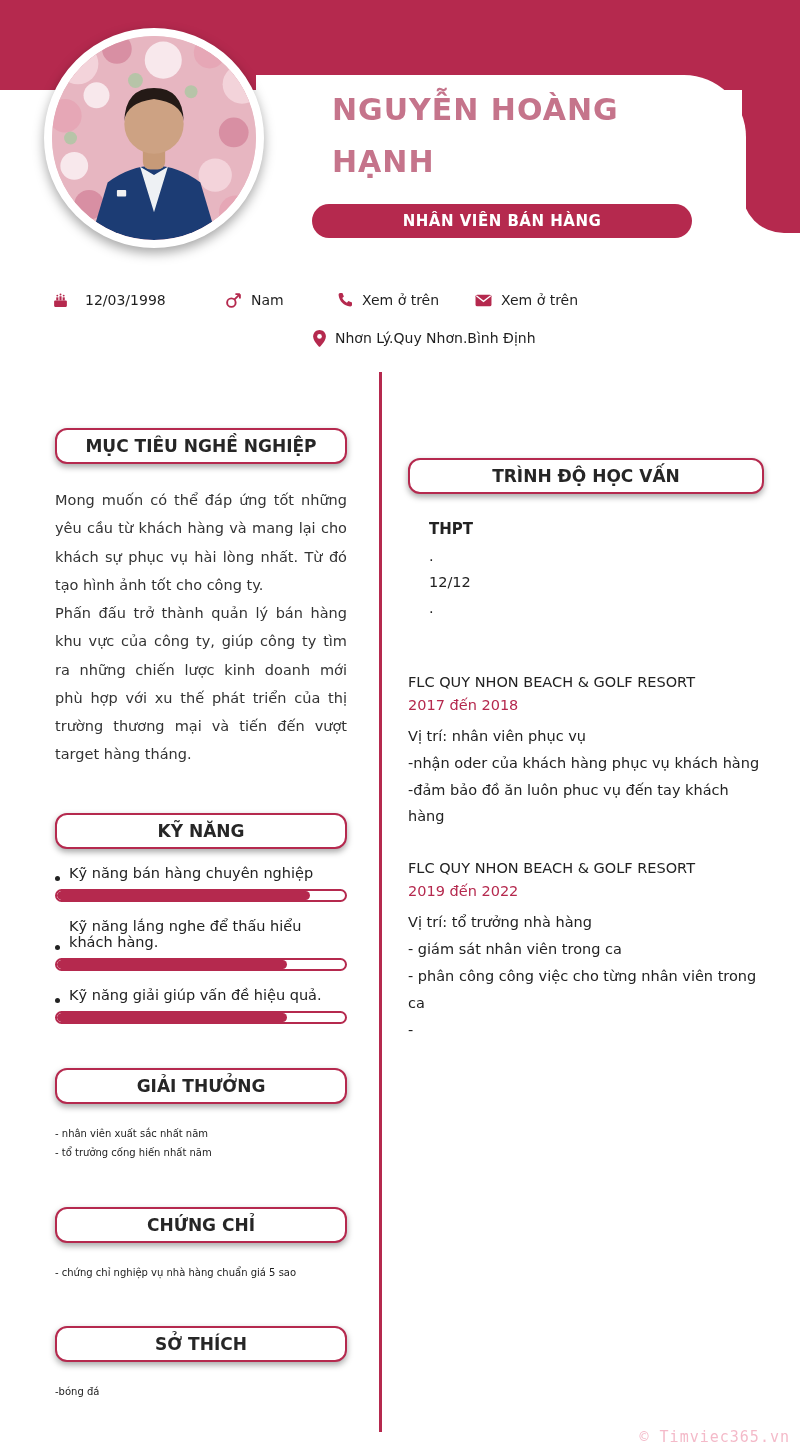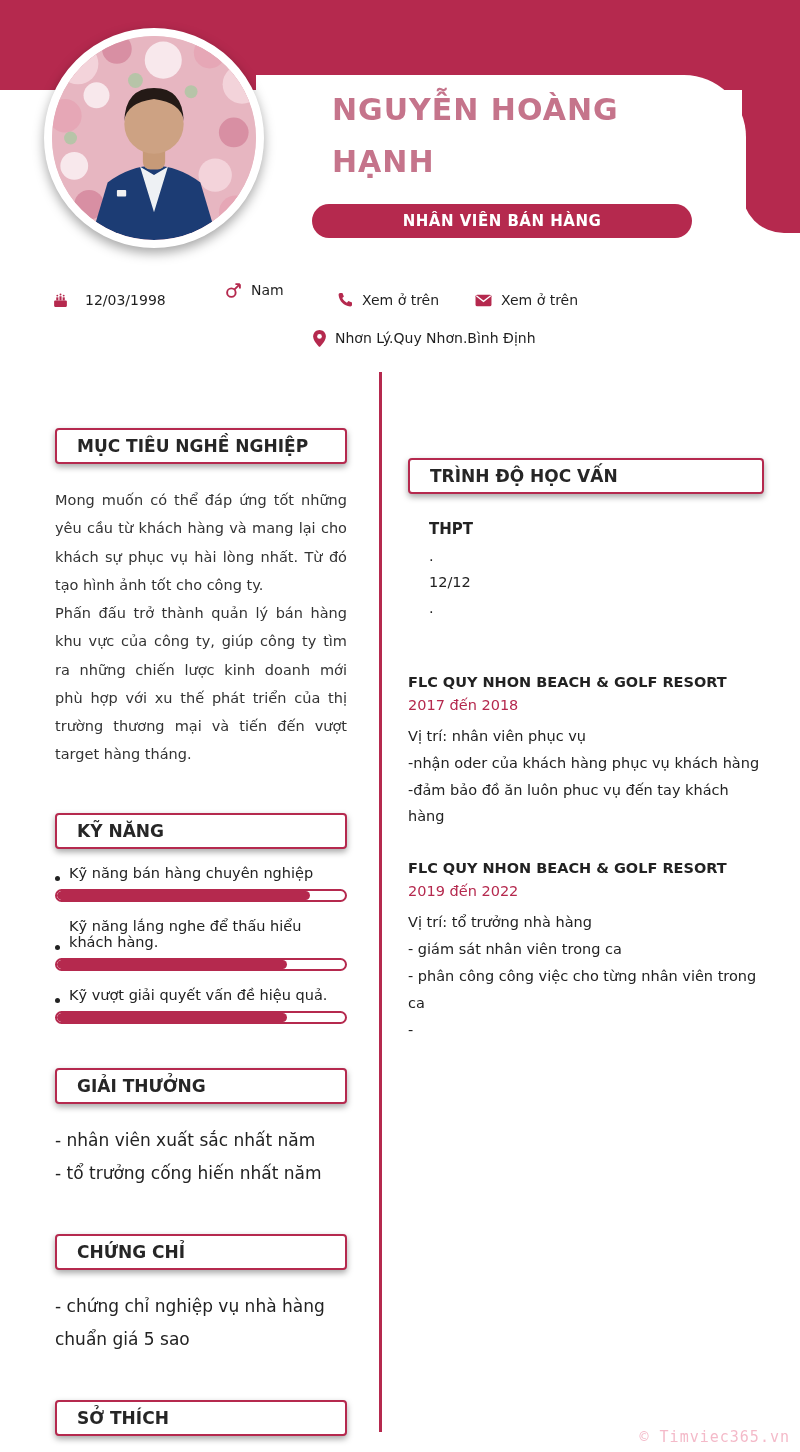--- a/index.html
+++ b/index.html
@@ -23,52 +23,52 @@
 
   .name{position:absolute;left:332px;top:84px;width:300px;font-size:30px;font-weight:bold;letter-spacing:1px;
         color:var(--name-color);line-height:1.73;}
   .badge{position:absolute;left:312px;top:204px;width:380px;height:34px;background:var(--accent);border-radius:17px;
          color:#fff;font-weight:bold;font-size:15px;display:flex;align-items:center;justify-content:center;letter-spacing:.5px;}
 
   
   .info-item{position:absolute;display:flex;align-items:center;gap:9px;font-size:14px;color:#1f1f1f;height:20px;}
   .info-item svg{flex:none;}
   .i-dob{left:52px;top:290px;gap:16px;}
-  .i-gender{left:225px;top:280px;}
+  .i-gender{left:225px;top:290px;}
   .i-phone{left:337px;top:290px;}
   .i-email{left:475px;top:290px;}
   .i-address{left:313px;top:328px;}
 
   .divider{position:absolute;left:379px;top:372px;width:3px;height:1060px;background:var(--accent);}
 
   .col-left{position:absolute;left:55px;top:428px;width:292px;}
   .col-right{position:absolute;left:408px;top:458px;width:356px;}
 
-  .pill{border:2px solid var(--accent);border-radius:4px;background:#fff;box-shadow:0 3px 6px rgba(0,0,0,.35);
-        font-weight:bold;font-size:17px;color:#262626;padding:6px 20px;}
+  .pill{border:2px solid var(--accent);border-radius:12px;background:#fff;box-shadow:0 3px 6px rgba(0,0,0,.35);
+        text-align:center;font-weight:bold;font-size:17px;color:#262626;padding:6px 20px;}
 
   .objective-body{margin-top:22px;}
   .objective-body p{margin:0;font-size:14.5px;line-height:1.95;text-align:justify;color:#333;}
 
   .section{margin-top:44px;}
   .skill-label{display:flex;align-items:flex-end;gap:9px;font-size:14.5px;color:#222;margin:16px 0 8px;}
   .dot{width:5px;height:5px;border-radius:50%;background:#222;flex:none;}
   .bar{height:13px;border:2px solid var(--accent);border-radius:9px;background:#fff;overflow:hidden;margin-bottom:6px;}
   .fill{height:100%;background:var(--accent);border-radius:7px;}
 
   .plain-list{margin-top:20px;}
-  .plain-list div{font-size:17px;line-height:1.95;color:#222;}
+  .plain-list div{font-size:10px;line-height:1.95;color:#222;}
 
   .edu-lines{margin:26px 0 0 21px;}
   .edu-lines div{font-size:14.5px;color:#222;margin-bottom:10px;}
   .edu-lines .edu-school{font-weight:bold;font-size:15px;}
 
   .exp-section{margin-top:58px;}
   .job{margin-top:30px;}
-  .job-company{font-weight:bold;font-size:14.5px;color:#222;}
+  .job-company{font-weight:normal;font-size:14.5px;color:#222;}
   .job-period{color:var(--accent);font-size:14.5px;margin:7px 0 10px;}
   .job-lines div{font-size:14.5px;line-height:1.85;color:#222;}
 
   .footer{position:absolute;right:10px;bottom:6px;font-family:"DejaVu Sans Mono","Liberation Mono",monospace;
           font-size:15px;letter-spacing:1px;color:var(--footer-color);}
   .icon{fill:var(--accent);}
 </style>
 </head>
 <body>
 
@@ -188,21 +188,21 @@
           <span>Kỹ năng lắng nghe để thấu hiểu khách hàng.</span>
         </div>
         <div class="bar">
           <div class="fill" style="width: 80%;"></div>
         </div>
       </div>
 
       <div>
         <div class="skill-label">
           <span class="dot"></span>
-          <span>Kỹ vượt giải quyết vấn đề hiệu quả.</span>
+          <span>Kỹ năng giải giúp vấn đề hiệu quả.</span>
         </div>
         <div class="bar">
           <div class="fill" style="width: 80%;"></div>
         </div>
       </div>
     </div>
 
     <div class="section">
       <div class="pill">GIẢI THƯỞNG</div>
       <div class="plain-list">

